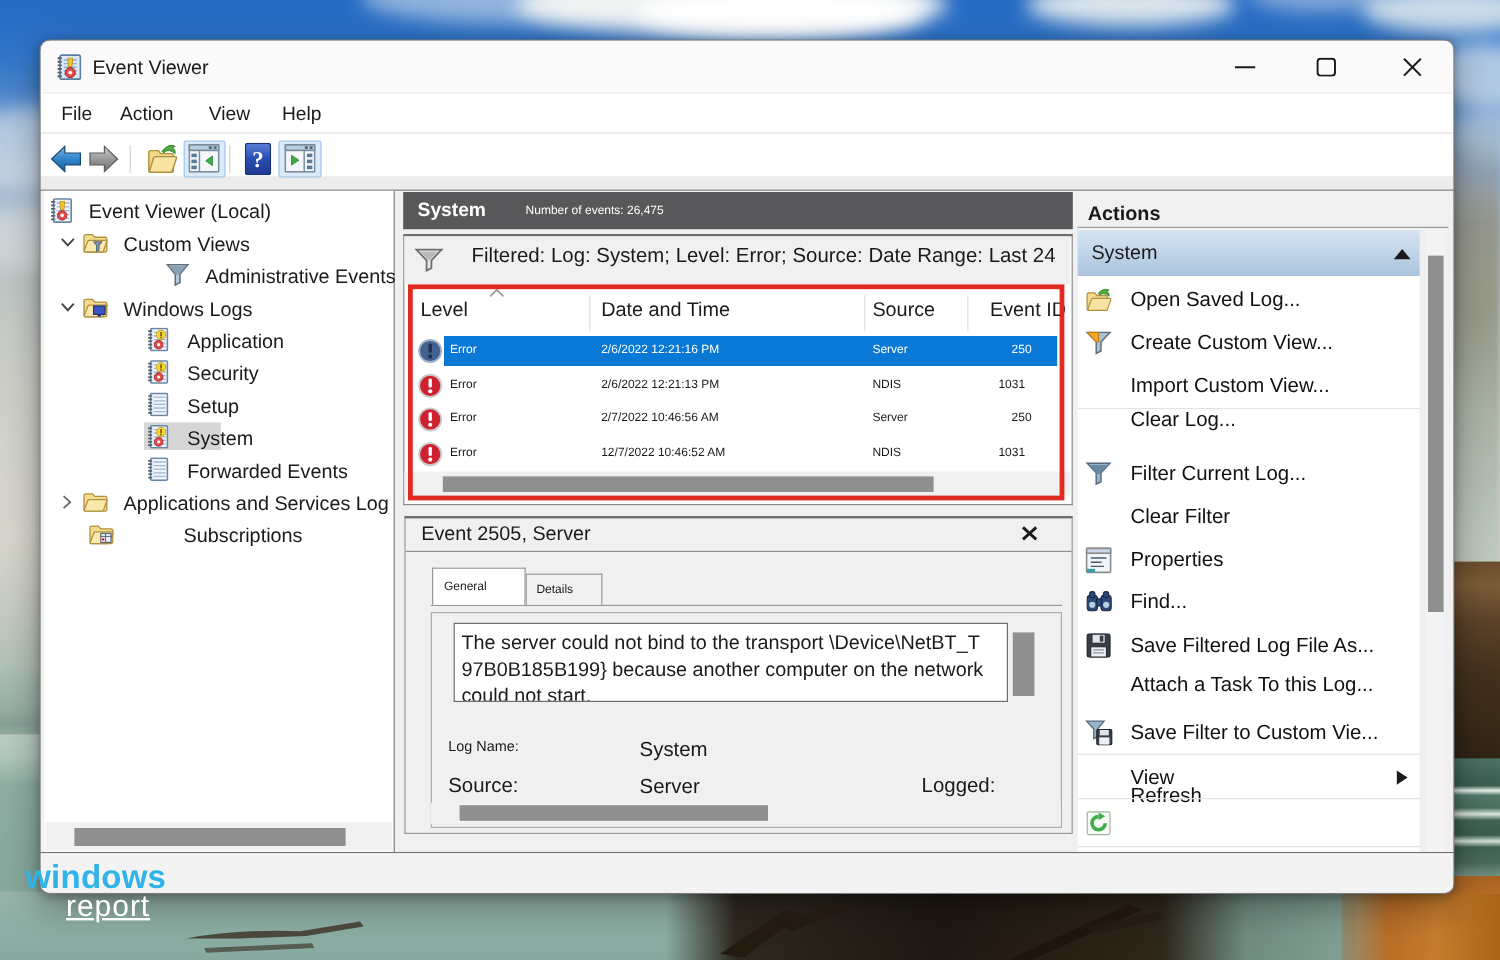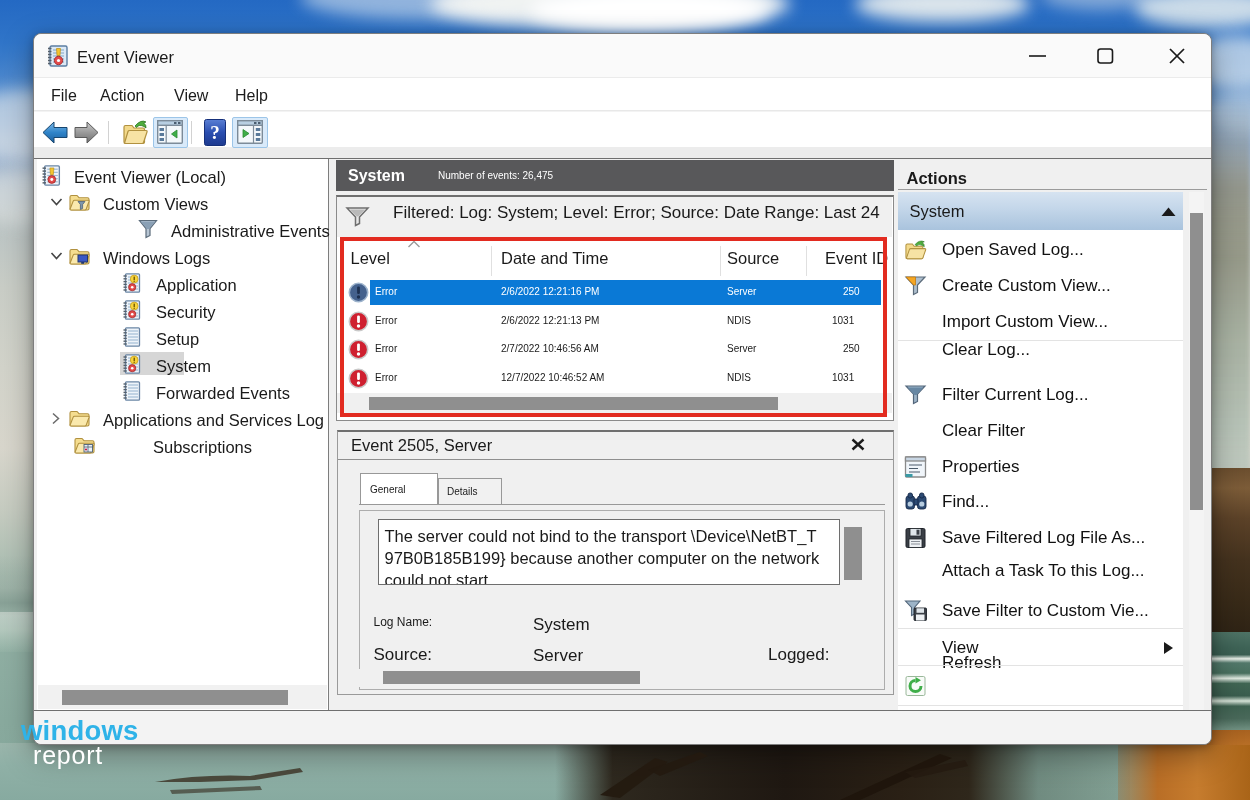--- a/index.html
+++ b/index.html
@@ -523,14 +523,14 @@
   <path d="M11.5 2.5 L17 5.8 L11.5 9 Z" fill="#3fae49"></path>
 </svg>
 <div class="actitem" style="top:663px;">Refresh</div>
 <div class="actsep" style="top:704.5px;"></div>
 
 <div class="sbtrack" style="left:1188.5px;top:191.5px;width:15.5px;height:518px;background:#f4f4f4;"></div>
 <div class="sbthumb" style="left:1189.5px;top:213px;width:13.5px;height:297px;"></div>
 
 <div id="logo">
   <div style="font-size:27.5px;font-weight:bold;color:#2fb3e8;letter-spacing:0.2px;">windows</div>
-  <div style="font-size:25px;color:#ffffff;margin-top:-6px;margin-left:12px;letter-spacing:0.8px;">report</div>
+  <div style="font-size:25px;color:#ffffff;margin-top:-6px;margin-left:34px;letter-spacing:0.8px;text-decoration:underline;">report</div>
 </div>
 
 </body></html>

